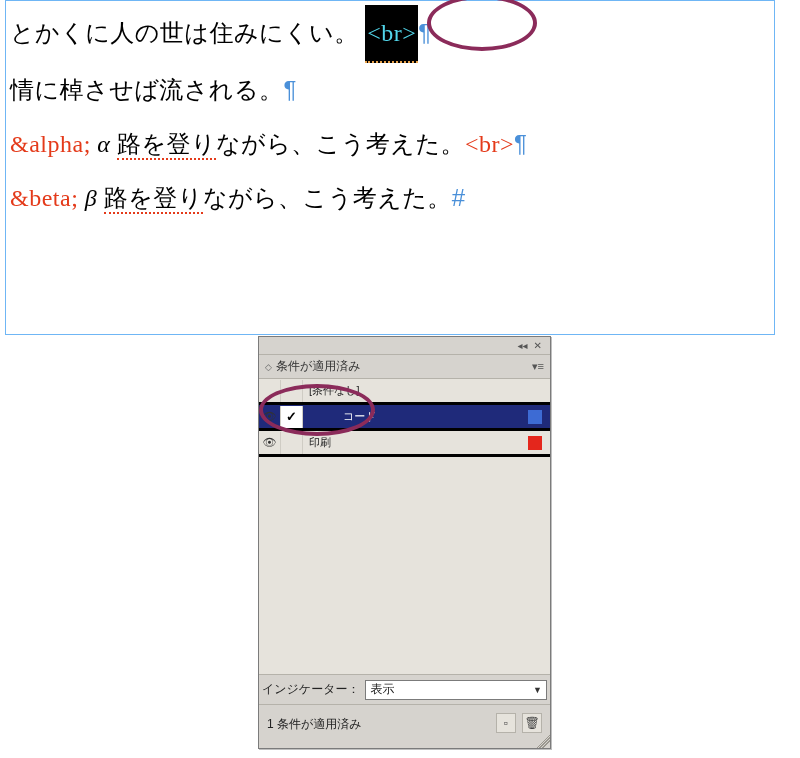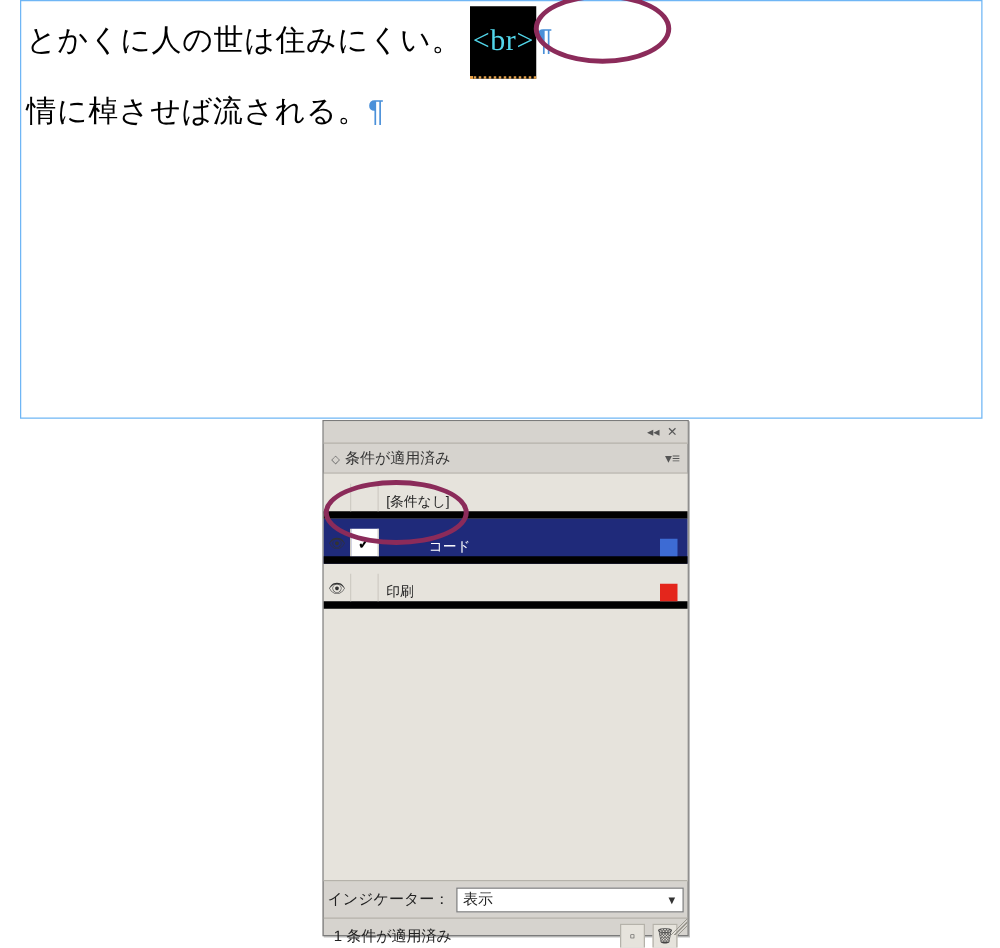--- a/index.html
+++ b/index.html
@@ -5,21 +5,21 @@
     * { box-sizing: border-box; margin: 0; padding: 0; }
     body {
       width: 800px;
       height: 758px;
       background: #ffffff;
       font-family: "Hiragino Mincho ProN", "MS Mincho", serif;
       position: relative;
     }
     .text-frame {
       position: absolute;
-      left: 16px;
+      left: 5px;
       top: 0;
       width: 770px;
       height: 335px;
       border: 1px solid #6fb6f5;
       padding: 4px 0 4px 4px;
     }
     .line {
       font-size: 24px;
       line-height: 54px;
       letter-spacing: 0.5px;
@@ -81,25 +81,25 @@
       font-size: 12px;
       color: #333;
     }
     .panel-tab .arrows { color: #666; margin-right: 4px; font-size: 9px; }
     .menu-icon { margin-left: auto; margin-right: 6px; font-size: 11px; color: #555; }
     .conditions {
       background: #e6e3dc;
       margin: 0;
     }
     .cond-row {
-      height: 36px;
-      display: flex;
-      align-items: flex-end;
+      height: 26px;
+      display: flex;
+      align-items: center;
       font-size: 11px;
-      border-bottom: 6px solid #000000;
+      border-bottom: 3px solid #000000;
       position: relative;
     }
     .cond-row .eye {
       width: 22px; height: 22px;
       display: inline-flex; align-items: center; justify-content: center;
       border-right: 1px solid #cfccc4;
       color: #333;
       font-size: 11px;
     }
     .cond-row .check {
@@ -155,21 +155,21 @@
       align-items: center;
       justify-content: space-between;
       padding: 0 4px;
       font-size: 12px;
       gap: 33px;
     }
     .indicator-row .dropdown .caret { font-size: 9px; color: #333; }
     .status-row {
       height: 28px;
       display: flex;
-      align-items: center;
+      align-items: flex-end;
       padding: 0 8px;
       font-size: 12px;
       color: #222;
     }
     .status-row .ico {
       width: 20px; height: 20px;
       display: inline-flex; align-items: center; justify-content: center;
       color: #444; font-size: 12px;
       border: 1px solid #b5b2aa;
       margin-left: 6px;
@@ -198,20 +198,26 @@
 <body>
 
 <div class="text-frame">
   <div class="line">
     <span>とかくに人の世は住みにくい。</span>
     <span class="br-highlight">&lt;br&gt;</span><span class="pilcrow">¶</span>
   </div>
   <div class="line">
     <span>情に棹させば流される。</span><span class="pilcrow">¶</span>
   </div>
+  <div class="line">
+    <span class="red">&amp;alpha;</span> <span class="greek">α</span>&nbsp;<span class="squiggle">路を登り</span><span>ながら、こう考えた。</span><span class="red">&lt;br&gt;</span><span class="pilcrow">¶</span>
+  </div>
+  <div class="line">
+    <span class="red">&amp;beta;</span> <span class="greek">β</span>&nbsp;<span class="squiggle">路を登り</span><span>ながら、こう考えた。</span><span class="hash">#</span>
+  </div>
 </div>
 
 <div class="ellipse-top"></div>
 
 <div class="panel">
   <div class="panel-top">
     <span class="btn">◂◂</span>
     <span class="btn">✕</span>
   </div>
   <div class="panel-tab">

